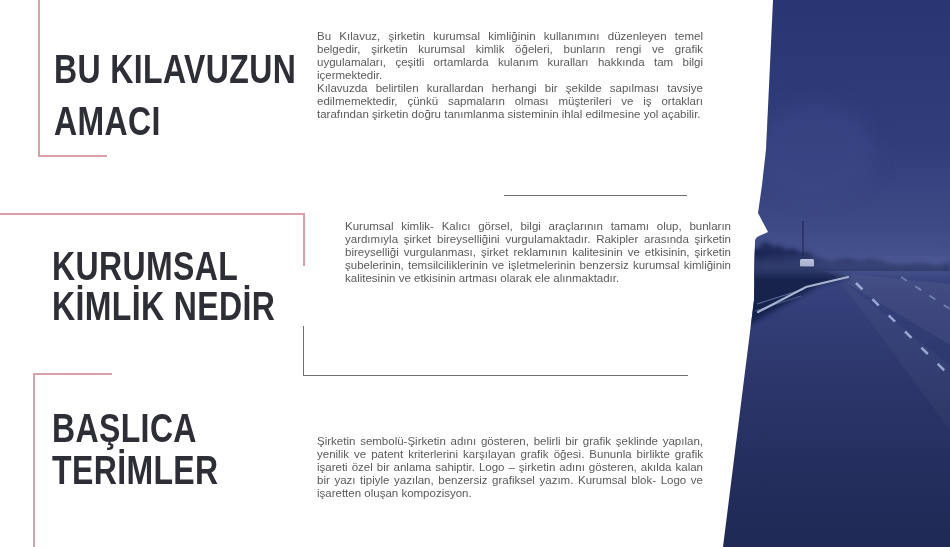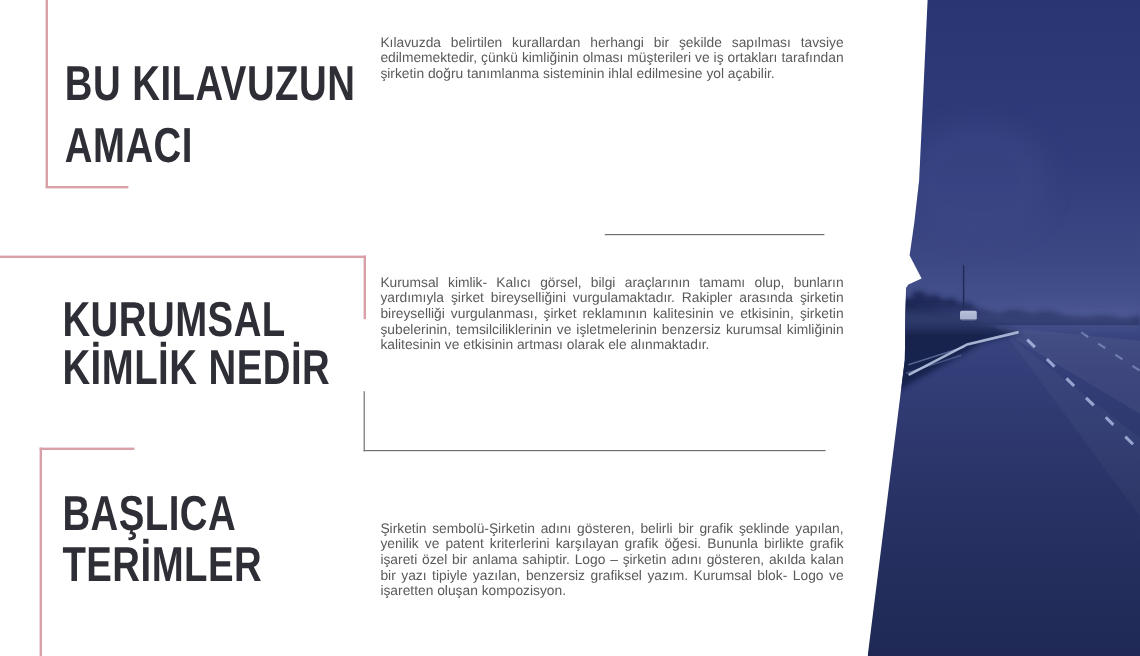--- a/index.html
+++ b/index.html
@@ -39,21 +39,21 @@
     position: absolute;
     left: 317px;
     width: 386px;
     color: #5a5a5c;
     font-size: 11.5px;
     line-height: 13px;
     text-align: justify;
   }
   .body p { margin: 0; }
   .p1 { top: 30px; }
-  .p2 { top: 230px; }
+  .p2 { top: 220px; margin-left: 28px; }
   .p3 { top: 391px; margin-top: 44px; }
   
   .photo {
     position: absolute;
     left: 700px;
     top: 0;
     width: 250px;
     height: 547px;
     display: block;
   }
@@ -65,21 +65,22 @@
 
   <div class="accent v" style="left:38px; top:0; height:156px"></div>
   <div class="accent h" style="left:38px; top:155px; width:69px"></div>
 
   <h2 class="heading h1pos">
     <span class="hl">BU KILAVUZUN</span>
     <span class="hl">AMACI</span>
   </h2>
 
   <div class="body p1">
-    <p>Kılavuzda belirtilen kurallardan herhangi bir şekilde sapılması tavsiye edilmemektedir, çünkü kimliğinin olması müşterileri ve iş ortakları tarafından şirketin doğru tanımlanma sisteminin ihlal edilmesine yol açabilir.</p>
+    <p>Bu Kılavuz, şirketin kurumsal kimliğinin kullanımını düzenleyen temel belgedir, şirketin kurumsal kimlik öğeleri, bunların rengi ve grafik uygulamaları, çeşitli ortamlarda kulanım kuralları hakkında tam bilgi içermektedir.</p>
+    <p>Kılavuzda belirtilen kurallardan herhangi bir şekilde sapılması tavsiye edilmemektedir, çünkü sapmaların olması müşterileri ve iş ortakları tarafından şirketin doğru tanımlanma sisteminin ihlal edilmesine yol açabilir.</p>
   </div>
 
   <div class="gline h" style="left:504px; top:195px; width:183px"></div>
 
   <div class="accent h" style="left:0; top:213px; width:305px"></div>
   <div class="accent v" style="left:303px; top:213px; height:53px"></div>
 
   <h2 class="heading h2pos">
     <span class="hl">KURUMSAL</span>
     <span class="hl">KİMLİK NEDİR</span>

